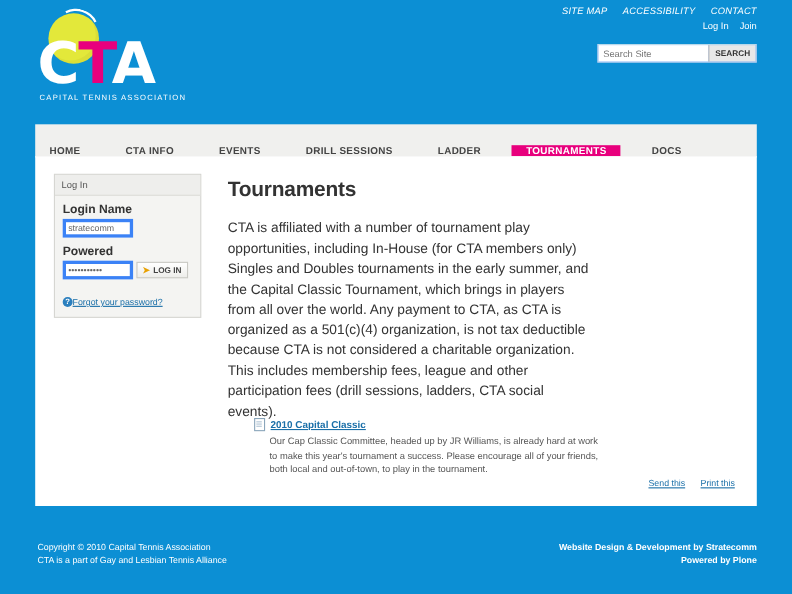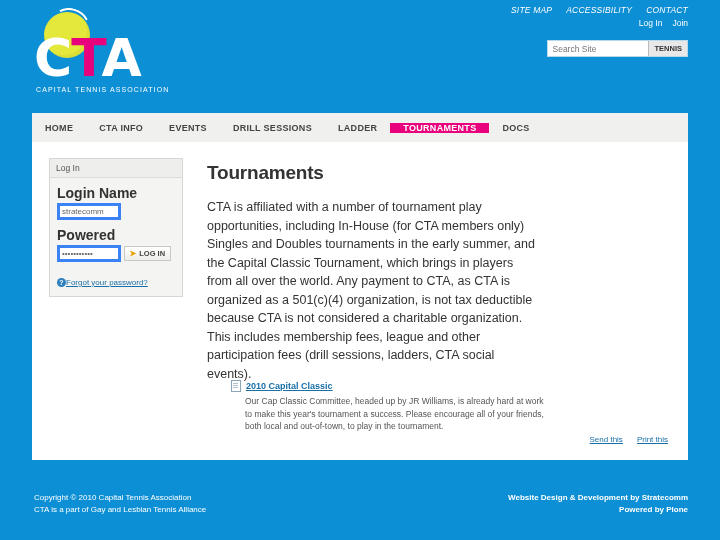--- a/index.html
+++ b/index.html
@@ -142,21 +142,22 @@
   
   .nav {
     position: absolute;
     left: 32px;
     top: 113px;
     width: 656px;
     height: 29px;
     background: #f0f0ee;
     border-bottom: 1px solid #d8d8d4;
     display: flex;
-    align-items: center;
+    align-items: flex-end;
+    gap: 15px;
   }
   .nav-item {
     display: flex;
     align-items: center;
     padding: 0 13px;
     font-size: 9px;
     font-weight: bold;
     color: #444;
     letter-spacing: 0.3px;
     cursor: pointer;
@@ -191,21 +192,21 @@
     background: #eeeeec;
     border-bottom: 1px solid #dcdcd8;
     padding: 4px 6px;
     font-size: 8.5px;
     color: #555;
   }
   .portlet-body {
     padding: 7px 7px 9px 7px;
   }
   .field-label {
-    font-size: 14px;
+    font-size: 11px;
     font-weight: bold;
     color: #333;
     margin-bottom: 2px;
   }
   .field-input {
     width: 54px;
     border: 3px solid #3b82f6;
     background: #ffffff;
     font-size: 8px;
     color: #666;
@@ -358,21 +359,21 @@
       <a href="#">SITE MAP</a>
       <a href="#">ACCESSIBILITY</a>
       <a href="#">CONTACT</a>
     </div>
     <div class="auth-links">
       <a href="#">Log In</a>
       <a href="#">Join</a>
     </div>
     <div class="searchbox">
       <input type="text" placeholder="Search Site" style="">
-      <div class="search-btn">TENNIS</div>
+      <div class="search-btn">SEARCH</div>
     </div>
   </div>
 
   <div class="logo">
     <div class="logo-ball"></div>
     <div class="logo-cta">
       <span class="logo-c">C</span><span class="logo-t">T</span><span class="logo-a">A</span>
     </div>
     <div class="logo-sub">CAPITAL TENNIS ASSOCIATION</div>
   </div>

